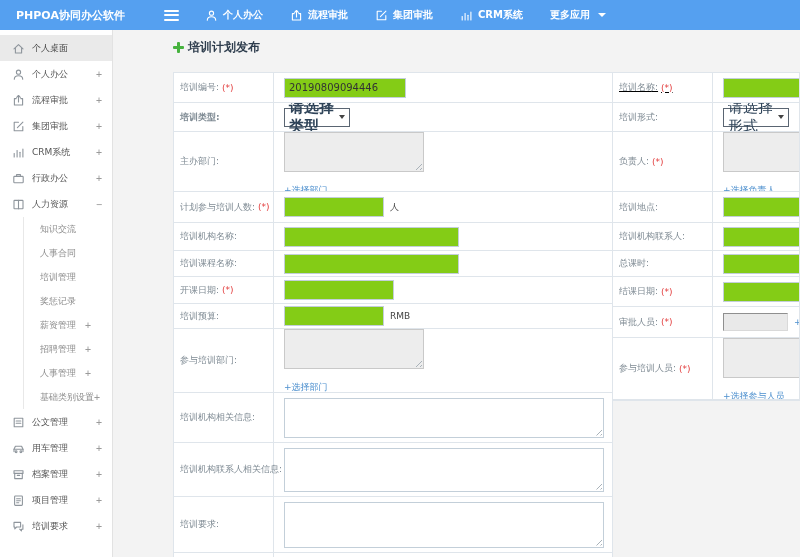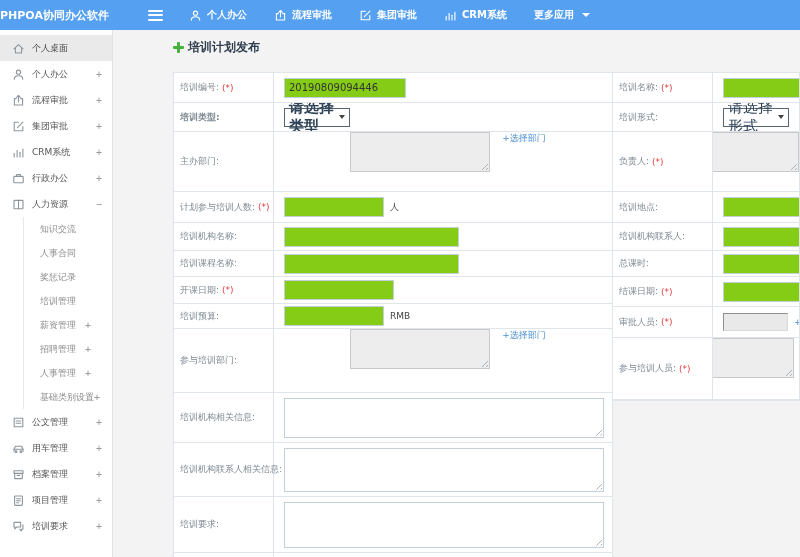--- a/index.html
+++ b/index.html
@@ -3,21 +3,21 @@
 <meta charset="utf-8">
 <style>
   * { margin:0; padding:0; box-sizing:border-box; }
   html,body { background:#fff; }
   .screen{ position:relative; width:800px; height:557px; overflow:hidden;
     background:#f3f3f3; font-family:"DejaVu Sans","Liberation Sans",sans-serif; }
 
   
   .topbar{ position:absolute; top:0; left:0; right:0; height:30px;
     background:var(--blue,#55a0f0); display:flex; align-items:center; z-index:5; }
-  .logo{ margin-left:0; width:128px; font-size:11px; font-weight:bold; color:#fff; white-space:nowrap; }
+  .logo{ margin-left:16px; width:128px; font-size:11px; font-weight:bold; color:#fff; white-space:nowrap; }
   .hamburger{ width:15px; height:11px; margin-left:20px; display:flex; flex-direction:column;
     justify-content:space-between; cursor:pointer; }
   .hamburger i{ display:block; height:2px; background:#fff; border-radius:1px; }
   .nav{ display:flex; align-items:center; margin-left:26px; gap:27px; }
   .nav-item{ display:flex; align-items:center; gap:5px; color:#fff; font-size:10px;
     font-weight:bold; cursor:pointer; white-space:nowrap; }
   .caret{ width:0; height:0; border-left:4px solid transparent; border-right:4px solid transparent;
     border-top:4px solid #fff; margin-left:3px; }
 
   
@@ -55,21 +55,21 @@
   .panel{ background:#fff; }
   .panel-left{ flex:0 0 440px; width:440px; border:1px solid var(--border,#dfe5eb); border-bottom:none; }
   .panel-right{ flex:1; border:1px solid var(--border,#dfe5eb); border-left:none; overflow:hidden; }
 
   .row{ display:flex; border-bottom:1px solid var(--border,#dfe5eb); background:#fff; }
   .lbl{ flex:0 0 100px; width:100px; border-right:1px solid var(--border,#dfe5eb);
     display:flex; align-items:center; padding-left:6px; font-size:9px; color:#7e8a93;
     white-space:nowrap; overflow:visible; }
   .req{ color:var(--red,#e34040); margin-left:3px; font-size:9px; }
   .ctl{ flex:1; display:flex; align-items:center; padding-left:10px; gap:6px; min-width:0; overflow:hidden; }
-  .ctl.col{ flex-direction:row; align-items:flex-start; justify-content:center; gap:12px; }
+  .ctl.col{ flex-direction:column; align-items:flex-start; justify-content:flex-start; gap:12px; }
 
   .txt{ height:20px; border:1px solid #c3cfd9; background:#84cc16; font-size:10px; color:#333;
     padding:0 4px; font-family:inherit; flex-shrink:0; }
   .sel{ height:19px; display:inline-flex; align-items:center; justify-content:space-between;
     border:1px solid #5a6572; background:#fff; padding:0 4px; font-size:15px; color:#2f4459;
     cursor:pointer; flex-shrink:0; }
   .sel .sc{ width:0; height:0; border-left:3.5px solid transparent; border-right:3.5px solid transparent;
     border-top:4px solid #444; margin-left:5px; }
   .garea{ position:relative; background:#ededed; border:1px solid #c9c9c9; flex-shrink:0; }
   .warea{ position:relative; background:#fff; border:1px solid #c3cfd9; flex-shrink:0; }
@@ -213,24 +213,24 @@
         <span class="exp">−</span>
       </div>
       <div class="subs">
         <div class="sub-item">
           <span class="lab">知识交流</span>
         </div>
         <div class="sub-item">
           <span class="lab">人事合同</span>
         </div>
         <div class="sub-item">
+          <span class="lab">培训管理</span>
+        </div>
+        <div class="sub-item">
           <span class="lab">奖惩记录</span>
-        </div>
-        <div class="sub-item">
-          <span class="lab">培训管理</span>
         </div>
         <div class="sub-item">
           <span class="lab">薪资管理</span>
           <span class="exp">+</span>
         </div>
         <div class="sub-item">
           <span class="lab">招聘管理</span>
           <span class="exp">+</span>
         </div>
         <div class="sub-item">
@@ -417,21 +417,21 @@
             <div class="lbl">
               <span>附件文档:</span>
             </div>
             <div class="ctl">
               <input type="text" class="txt" style="width: 110px;">
               <a class="lnk" href="#">+附件上传</a>
             </div>
           </div>
         </div>
       <div class="panel panel-right" id="right-panel">
-          <div class="row" style="height: 30px;">
+          <div class="row" style="height: 30px; text-decoration: underline;">
             <div class="lbl">
               <span>培训名称:</span>
               <span class="req">(*)</span>
             </div>
             <div class="ctl">
               <input type="text" class="txt" style="width: 170px;">
             </div>
           </div>
           <div class="row" style="height: 29px;">
             <div class="lbl">

